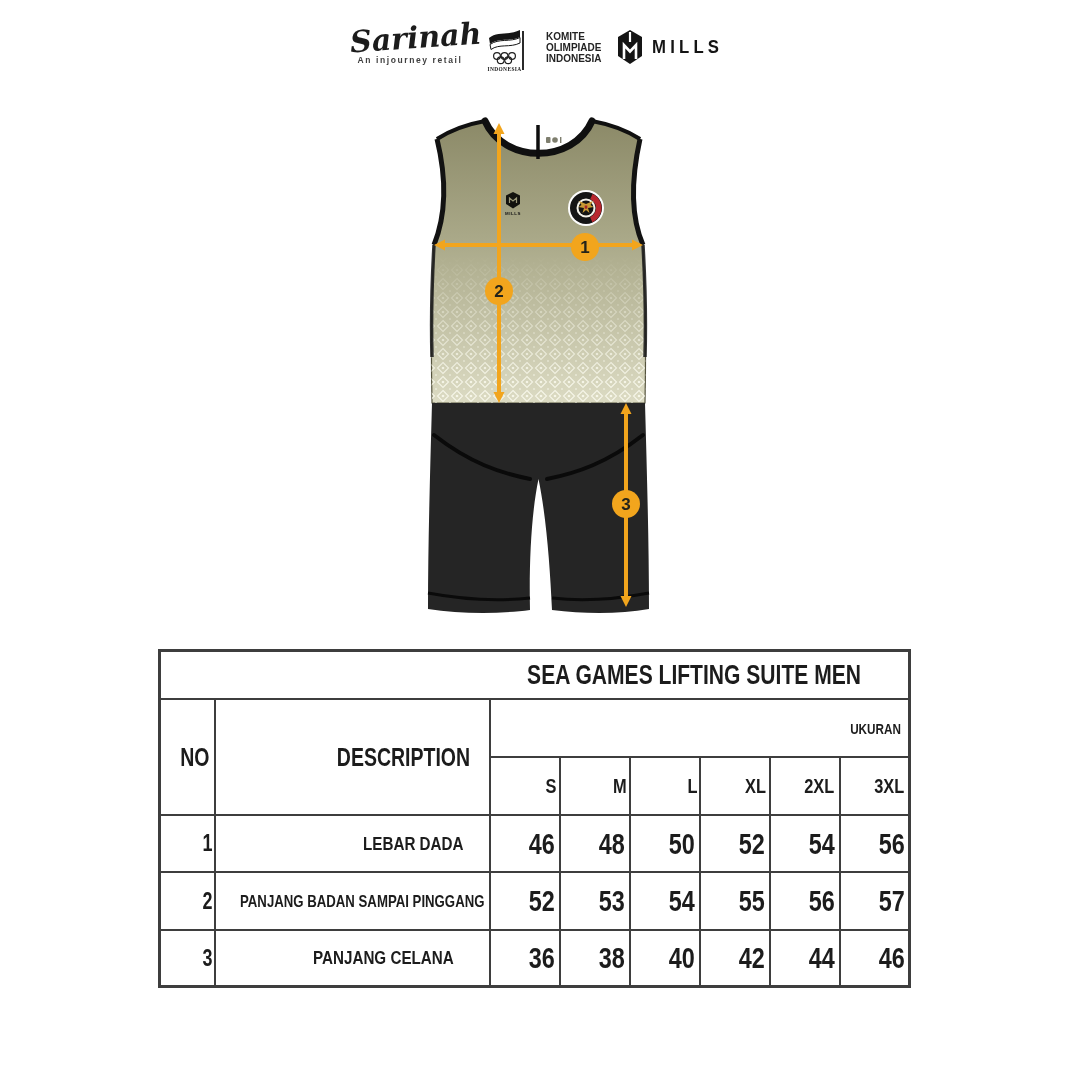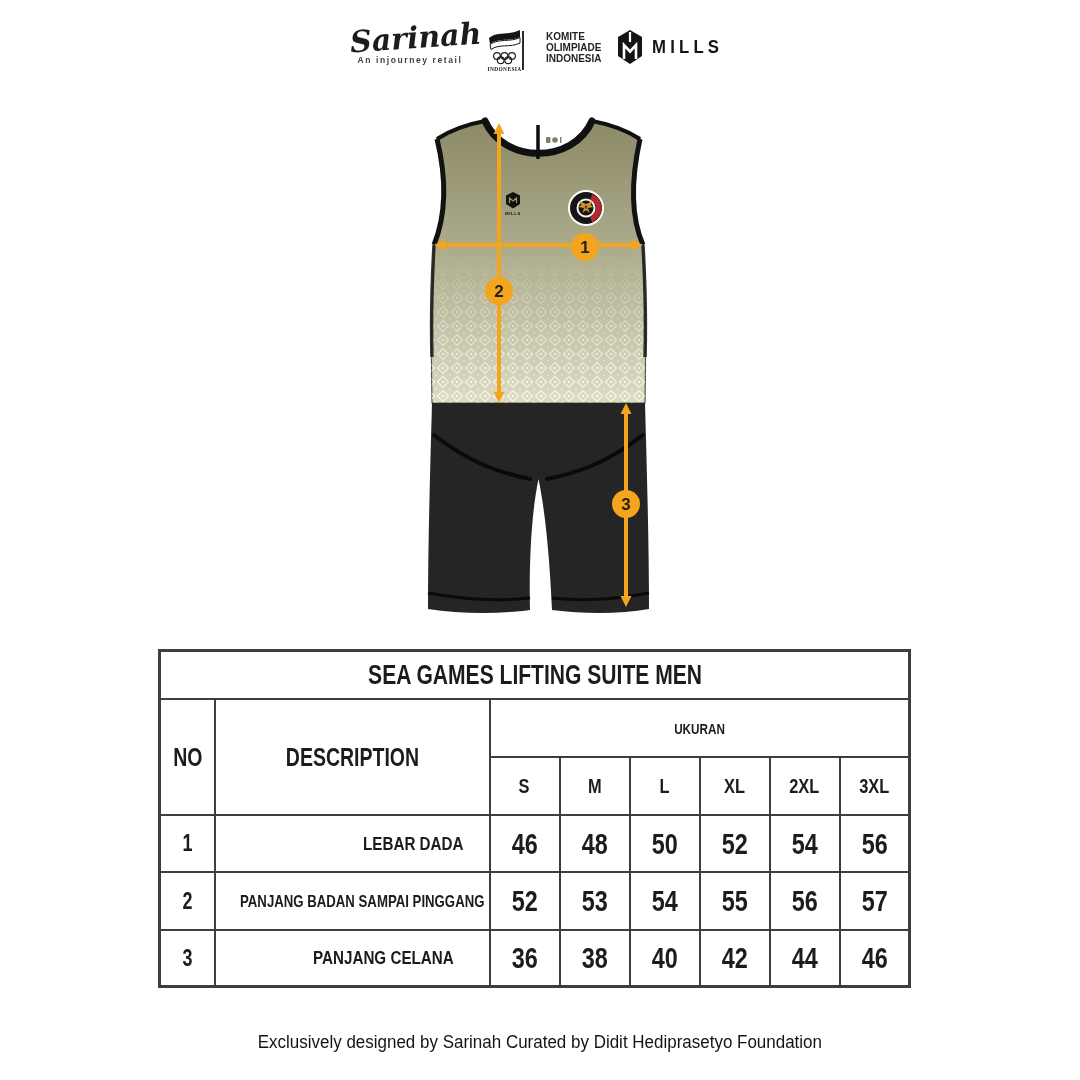--- a/index.html
+++ b/index.html
@@ -21,21 +21,21 @@
   #koi-text span{display:block;transform:scaleX(.95);transform-origin:left center;white-space:nowrap;}
   #mills-icon{left:616px;top:29px;}
   #mills-word{left:652px;top:37px;font-weight:700;font-size:18px;letter-spacing:4.5px;color:#141414;}
   #mills-word .cxl{transform:scaleX(.93);}
 
   
   #chart{left:158px;top:649px;}
   table{border-collapse:collapse;table-layout:fixed;width:750px;}
   table,td{border:2px solid #3e3e3e;}
   table{border-width:3px;}
-  td{text-align:center;vertical-align:middle;padding:0;font-weight:700;color:#1c1c1c;}
+  td{text-align:right;vertical-align:middle;padding:0;font-weight:700;color:#1c1c1c;}
   td.title-cell{height:46px;font-size:27px;}
   td.hdr{font-size:25px;}
   td.size-hdr{height:56px;font-size:21px;}
   td.ukuran{height:56px;font-size:15px;}
   td.num{font-size:30px;}
   td.no-cell{font-size:23px;}
   td.desc{text-align:right;padding-left:22px;font-size:19px;}
   td.desc.small{font-size:16.5px;padding-left:24px;}
   tr.r1 td{height:55px;} tr.r2 td{height:56px;} tr.r3 td{height:54px;}
 
@@ -247,17 +247,14 @@
         <td class="num"><span class="cx">38</span></td>
         <td class="num"><span class="cx">40</span></td>
         <td class="num"><span class="cx">42</span></td>
         <td class="num"><span class="cx">44</span></td>
         <td class="num"><span class="cx">46</span></td>
       </tr>
     </tbody>
       </table>
   </div>
 
-  <div class="abs" id="footer">
-    <span class="cx">Exclusively designed by Sarinah Curated by Didit Hediprasetyo Foundation</span>
-  </div>
 
 </div>
 
 </body></html>

